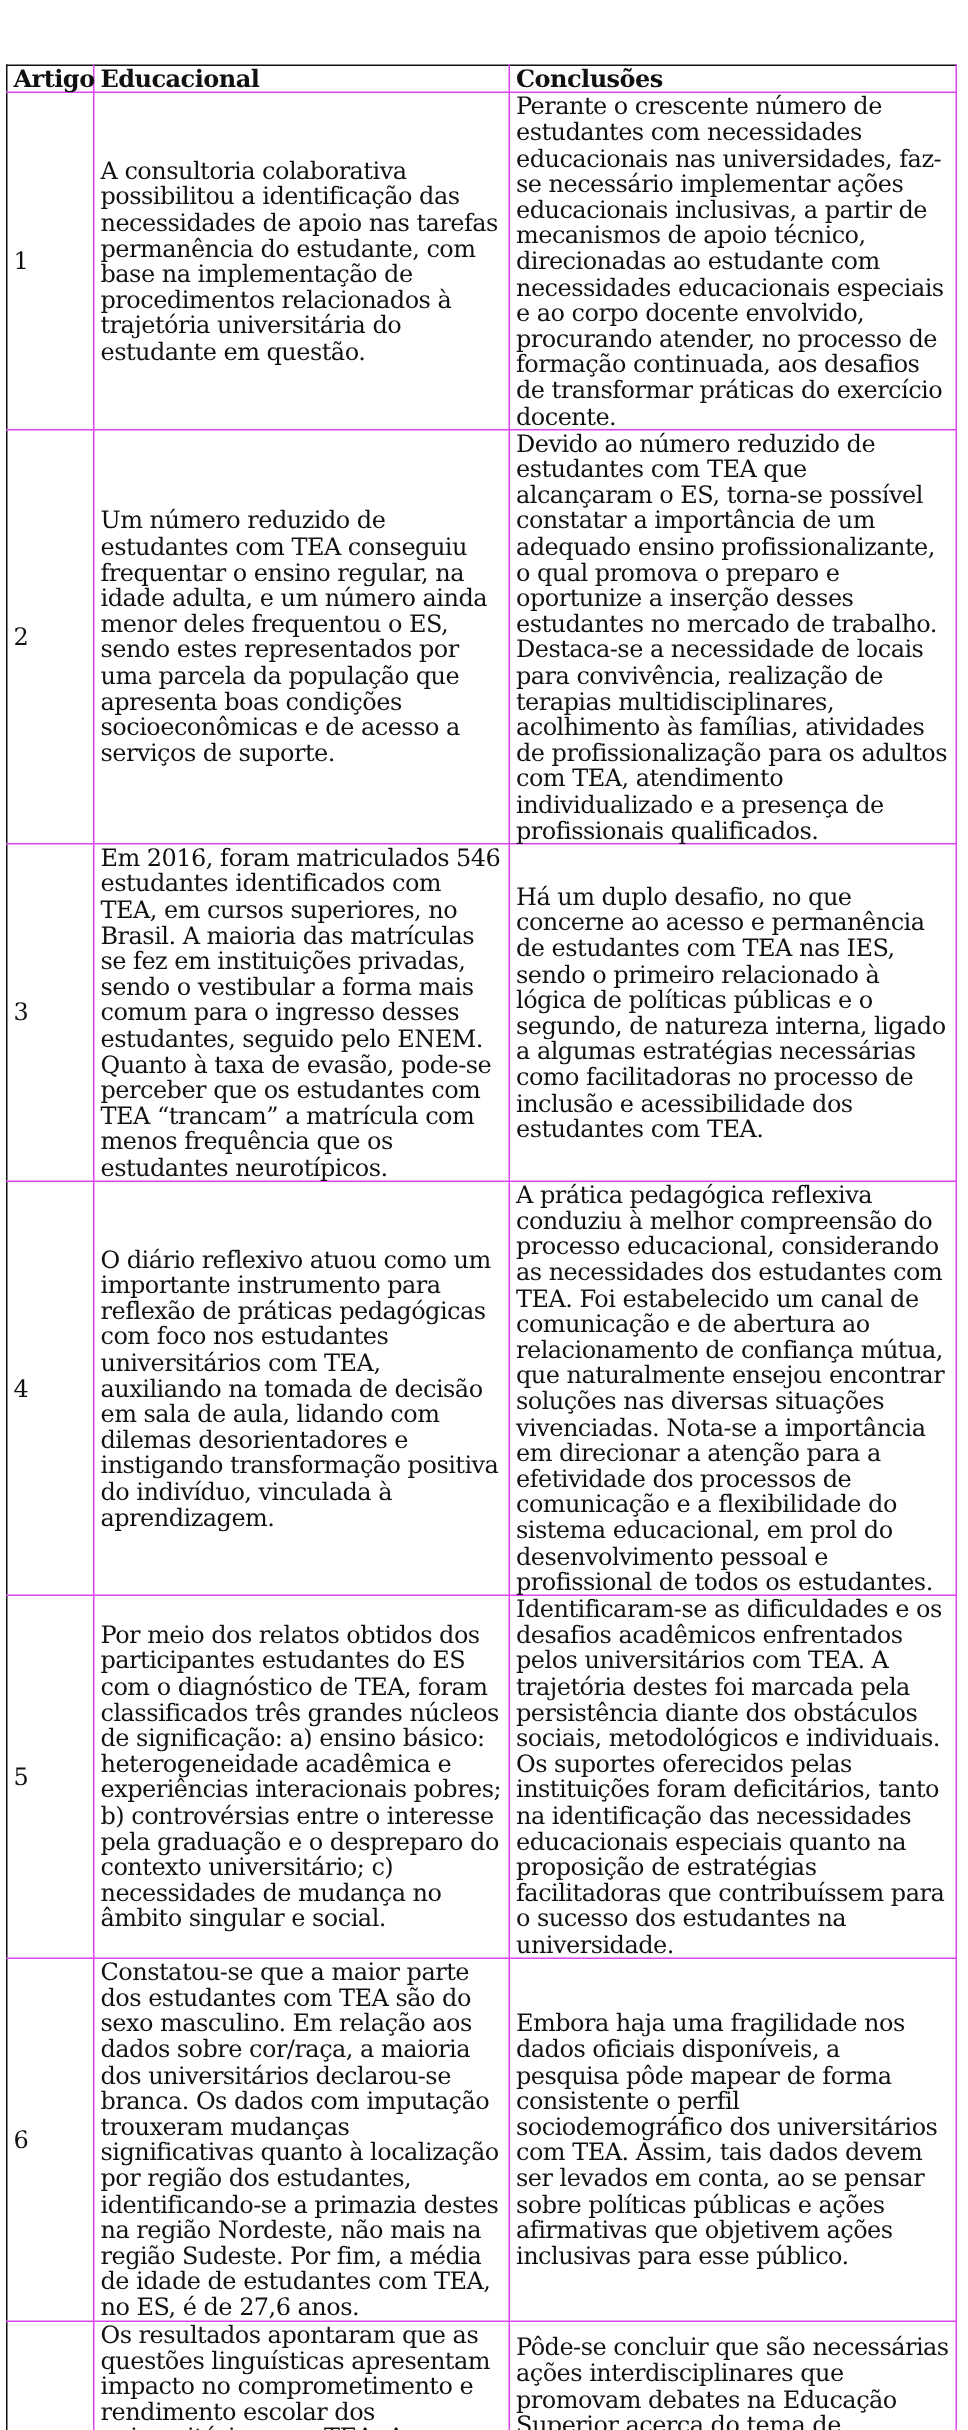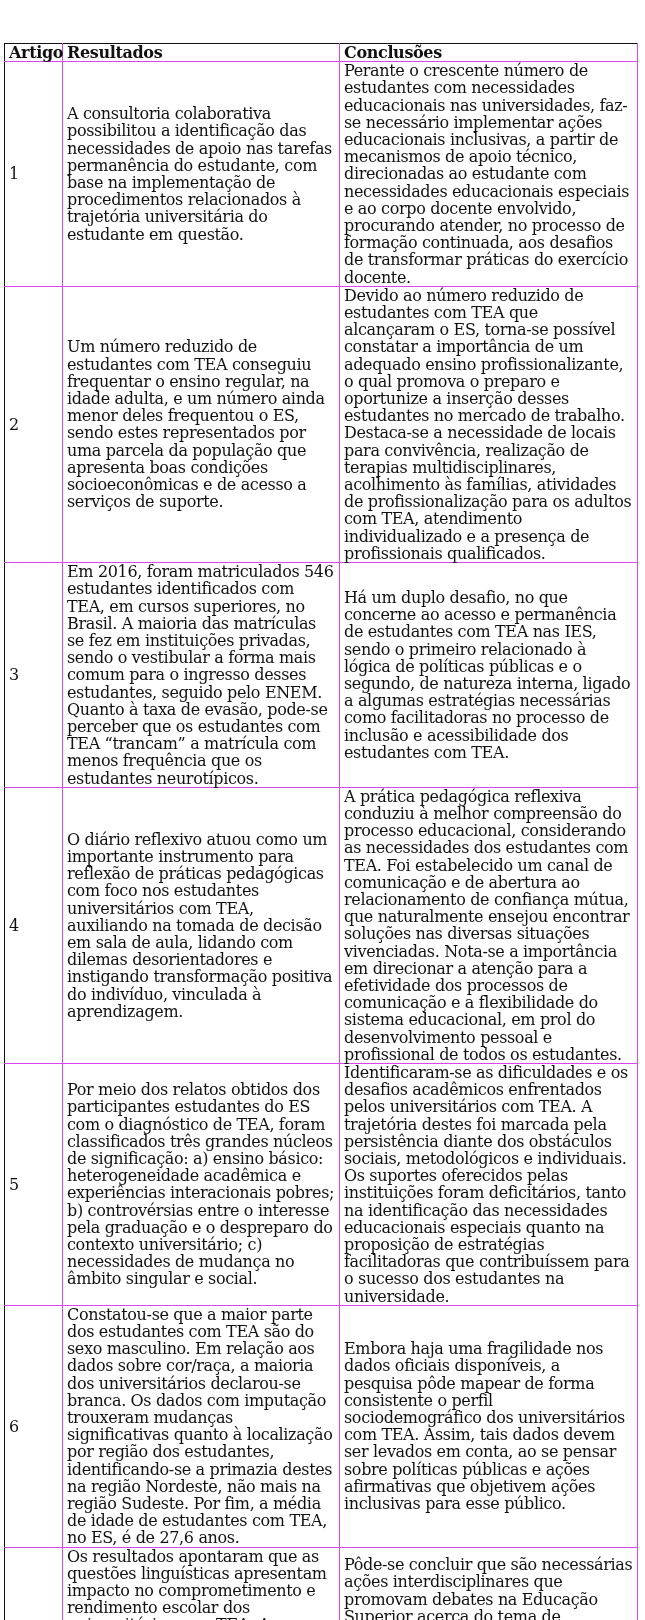--- a/index.html
+++ b/index.html
@@ -27,21 +27,21 @@
 
 <table class="results">
   <colgroup>
       <col class="c1">
       <col class="c2">
       <col class="c3">
     </colgroup>
   <thead>
     <tr>
       <th>Artigo</th>
-      <th>Resultados</th>
+      <th>Educacional</th>
       <th>Conclusões</th>
     </tr>
   </thead>
   <tbody>
     <tr>
       <td>1</td>
       <td>A consultoria colaborativa possibilitou a identificação das necessidades de apoio nas tarefas permanência do estudante, com base na implementação de procedimentos relacionados à trajetória universitária do estudante em questão.</td>
       <td>Perante o crescente número de estudantes com necessidades educacionais nas universidades, faz-se necessário implementar ações educacionais inclusivas, a partir de mecanismos de apoio técnico, direcionadas ao estudante com necessidades educacionais especiais e ao corpo docente envolvido, procurando atender, no processo de formação continuada, aos desafios de transformar práticas do exercício docente.</td>
     </tr>
     <tr>

